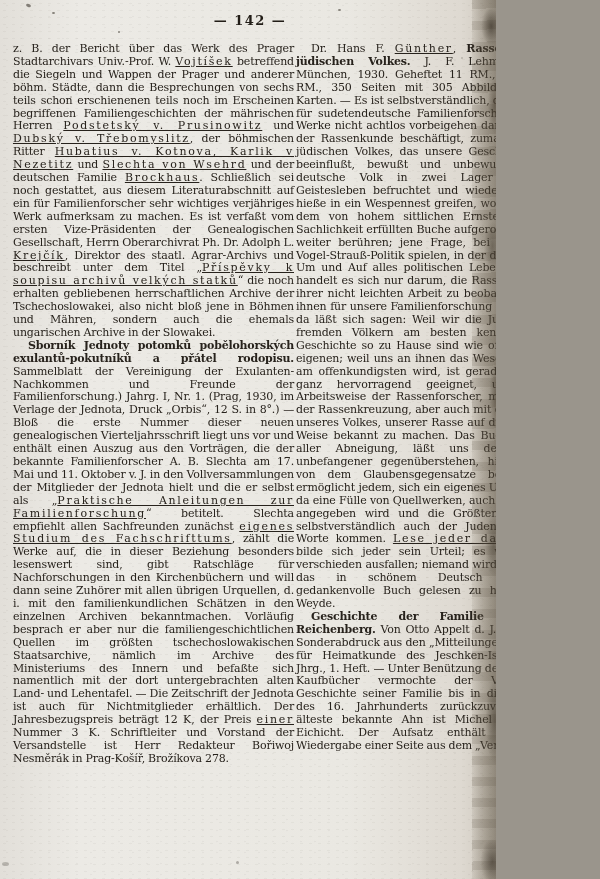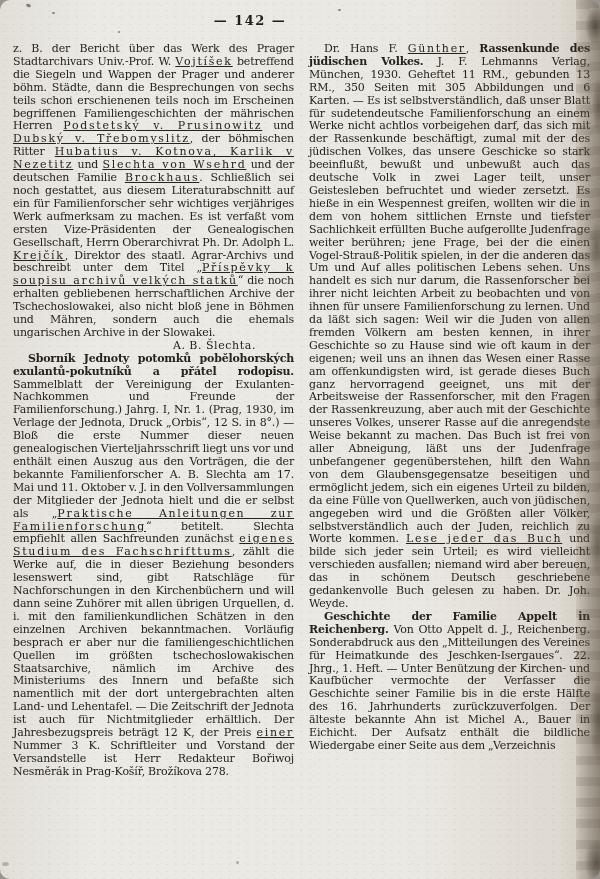--- a/index.html
+++ b/index.html
@@ -1,38 +1,37 @@
 <!DOCTYPE html>
 <html><head>
 <meta charset="utf-8">
 <style>
   html,body{margin:0;padding:0;background:#9a958c;}
   .page{
     position:relative;
-    width:600px;height:879px;
+    width:496px;height:879px;
     overflow:hidden;
     background-color:#e9e7e1;
     background-image:
       radial-gradient(rgba(120,112,100,0.07) 1px, transparent 1.3px),
       radial-gradient(rgba(100,92,80,0.06) 1px, transparent 1.4px),
       linear-gradient(90deg,#e2dfd9 0%,#eceae5 16%,#eae8e2 70%,#ded9d1 93%,#ccc6bb 100%);
     background-size:9px 7px,14px 11px,100% 100%;
     font-family:"DejaVu Serif","Liberation Serif",serif;
     color:#27221c;
-    border-radius:10px;
   }
   .header{
     position:absolute;top:13px;left:0;width:500px;
     text-align:center;
     font-size:13px;font-weight:bold;letter-spacing:1.5px;
     color:#221d17;
   }
   .columns{
     position:absolute;top:43px;left:13px;
-    display:flex;gap:15px;
+    display:flex;gap:2px;
   }
   .col{width:281px;}
   .para{
     margin:0;
     text-align:justify;
     font-size:11px;
     line-height:12.9px;
     letter-spacing:-0.15px;
     word-spacing:-0.3px;
     text-rendering:optimizeLegibility;
@@ -72,21 +71,20 @@
 </style>
 </head>
 <body>
 
 <div class="page">
   <div class="header">— 142 —</div>
 
   <div class="columns">
     <div class="col">
         <p class="para"><span class="run">z. B. der Bericht über das Werk des Prager Stadtarchivars Univ.-Prof. W. </span><span class="run spaced">Vojtíšek</span><span class="run"> betreffend die Siegeln und Wappen der Prager und anderer böhm. Städte, dann die Besprechungen von sechs teils schon erschienenen teils noch im Erscheinen begriffenen Familiengeschichten der mährischen Herren </span><span class="run spaced">Podstetský v. Prusinowitz</span><span class="run"> und </span><span class="run spaced">Dubský v. Třebomyslitz</span><span class="run">, der böhmischen Ritter </span><span class="run spaced">Hubatius v. Kotnova, Karlik v Nezetitz</span><span class="run"> und </span><span class="run spaced">Slechta von Wsehrd</span><span class="run"> und der deutschen Familie </span><span class="run spaced">Brockhaus</span><span class="run">. Schließlich sei noch gestattet, aus diesem Literaturabschnitt auf ein für Familienforscher sehr wichtiges verjähriges Werk aufmerksam zu machen. Es ist verfaßt vom ersten Vize-Präsidenten der Genealogischen Gesellschaft, Herrn Oberarchivrat Ph. Dr. Adolph L. </span><span class="run spaced">Krejčík</span><span class="run">, Direktor des staatl. Agrar-Archivs und beschreibt unter dem Titel „</span><span class="run spaced">Příspěvky k soupisu archivů velkých statků</span><span class="run">“ die noch erhalten gebliebenen herrschaftlichen Archive der Tschechoslowakei, also nicht bloß jene in Böhmen und Mähren, sondern auch die ehemals ungarischen Archive in der Slowakei.</span></p>
-        <p class="para signature"><span class="run">A. B. Šlechta.</span></p>
         <p class="para indent article"><span class="run bold">Sborník Jednoty potomků pobělohorských exulantů-pokutníků a přátel rodopisu.</span><span class="run"> Sammelblatt der Vereinigung der Exulanten-Nachkommen und Freunde der Familienforschung.) Jahrg. I, Nr. 1. (Prag, 1930, im Verlage der Jednota, Druck „Orbis“, 12 S. in 8°.) — Bloß die erste Nummer dieser neuen genealogischen Vierteljahrsschrift liegt uns vor und enthält einen Auszug aus den Vorträgen, die der bekannte Familienforscher A. B. Slechta am 17. Mai und 11. Oktober v. J. in den Vollversammlungen der Mitglieder der Jednota hielt und die er selbst als „</span><span class="run spaced">Praktische Anleitungen zur Familienforschung</span><span class="run">“ betitelt. Slechta empfiehlt allen Sachfreunden zunächst </span><span class="run spaced">eigenes Studium des Fachschrifttums</span><span class="run">, zählt die Werke auf, die in dieser Beziehung besonders lesenswert sind, gibt Ratschläge für Nachforschungen in den Kirchenbüchern und will dann seine Zuhörer mit allen übrigen Urquellen, d. i. mit den familienkundlichen Schätzen in den einzelnen Archiven bekanntmachen. Vorläufig besprach er aber nur die familiengeschichtlichen Quellen im größten tschechoslowakischen Staatsarchive, nämlich im Archive des Ministeriums des Innern und befaßte sich namentlich mit der dort untergebrachten alten Land- und Lehentafel. — Die Zeitschrift der Jednota ist auch für Nichtmitglieder erhältlich. Der Jahresbezugspreis beträgt 12 K, der Preis </span><span class="run spaced">einer</span><span class="run"> Nummer 3 K. Schriftleiter und Vorstand der Versandstelle ist Herr Redakteur Bořiwoj Nesměrák in Prag-Košíř, Brožíkova 278.</span></p>
       </div>
     <div class="col">
         <p class="para indent"><span class="run">Dr. Hans F. </span><span class="run spaced">Günther</span><span class="run">, </span><span class="run bold">Rassenkunde des jüdischen Volkes.</span><span class="run"> J. F. Lehmanns Verlag, München, 1930. Geheftet 11 RM., gebunden 13 RM., 350 Seiten mit 305 Abbildungen und 6 Karten. — Es ist selbstverständlich, daß unser Blatt für sudetendeutsche Familienforschung an einem Werke nicht achtlos vorbeigehen darf, das sich mit der Rassenkunde beschäftigt, zumal mit der des jüdischen Volkes, das unsere Geschicke so stark beeinflußt, bewußt und unbewußt auch das deutsche Volk in zwei Lager teilt, unser Geistesleben befruchtet und wieder zersetzt. Es hieße in ein Wespennest greifen, wollten wir die in dem von hohem sittlichen Ernste und tiefster Sachlichkeit erfüllten Buche aufgerollte Judenfrage weiter berühren; jene Frage, bei der die einen Vogel-Strauß-Politik spielen, in der die anderen das Um und Auf alles politischen Lebens sehen. Uns handelt es sich nur darum, die Rassenforscher bei ihrer nicht leichten Arbeit zu beobachten und von ihnen für unsere Familienforschung zu lernen. Und da läßt sich sagen: Weil wir die Juden von allen fremden Völkern am besten kennen, in ihrer Geschichte so zu Hause sind wie oft kaum in der eigenen; weil uns an ihnen das Wesen einer Rasse am offenkundigsten wird, ist gerade dieses Buch ganz hervorragend geeignet, uns mit der Arbeitsweise der Rassenforscher, mit den Fragen der Rassenkreuzung, aber auch mit der Geschichte unseres Volkes, unserer Rasse auf die anregendste Weise bekannt zu machen. Das Buch ist frei von aller Abneigung, läßt uns der Judenfrage unbefangener gegenüberstehen, hilft den Wahn von dem Glaubensgegensatze beseitigen und ermöglicht jedem, sich ein eigenes Urteil zu bilden, da eine Fülle von Quellwerken, auch von jüdischen, angegeben wird und die Größten aller Völker, selbstverständlich auch der Juden, reichlich zu Worte kommen. </span><span class="run spaced">Lese jeder das Buch</span><span class="run"> und bilde sich jeder sein Urteil; es wird vielleicht verschieden ausfallen; niemand wird aber bereuen, das in schönem Deutsch geschriebene gedankenvolle Buch gelesen zu haben. Dr. Joh. Weyde.</span></p>
         <p class="para indent article"><span class="run bold">Geschichte der Familie Appelt in Reichenberg.</span><span class="run"> Von Otto Appelt d. J., Reichenberg. Sonderabdruck aus den „Mitteilungen des Vereines für Heimatkunde des Jeschken-Isergaues“. 22. Jhrg., 1. Heft. — Unter Benützung der Kirchen- und Kaufbücher vermochte der Verfasser die Geschichte seiner Familie bis in die erste Hälfte des 16. Jahrhunderts zurückzuverfolgen. Der älteste bekannte Ahn ist Michel A., Bauer in Eichicht. Der Aufsatz enthält die bildliche Wiedergabe einer Seite aus dem „Verzeichnis</span></p>
       </div>
   </div>
 
   <div class="edge-shadow"></div>
   <div class="speck s1"></div>

